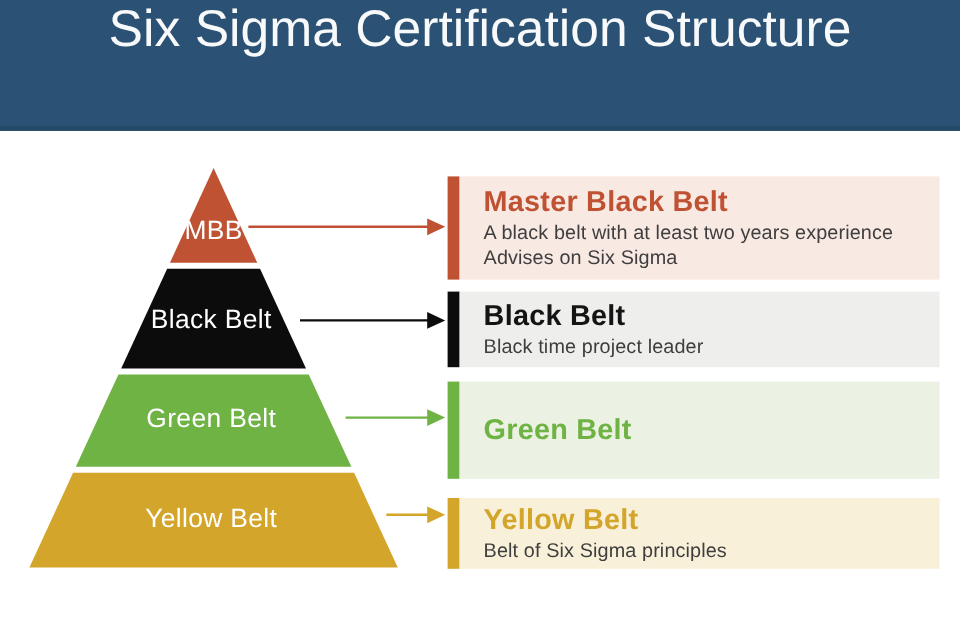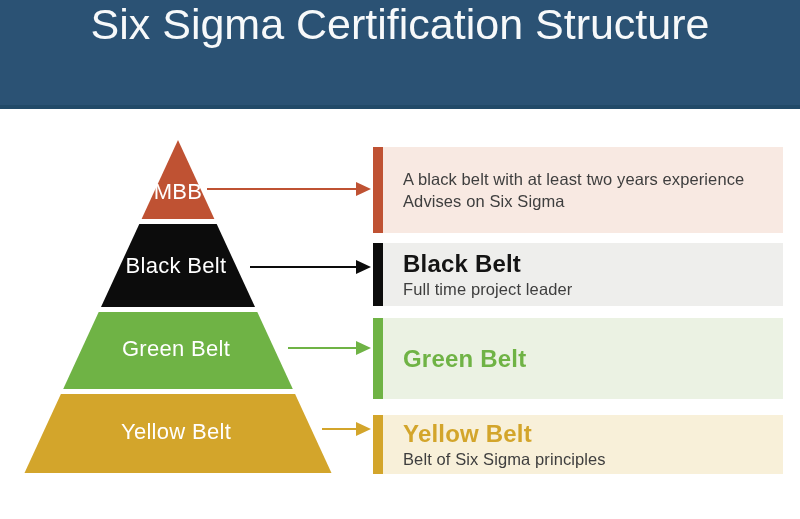--- a/index.html
+++ b/index.html
@@ -126,30 +126,31 @@
   </svg>
 
   <div class="pyramid-label lbl-mbb">MBB</div>
   <div class="pyramid-label lbl-black">Black Belt</div>
   <div class="pyramid-label lbl-green">Green Belt</div>
   <div class="pyramid-label lbl-yellow">Yellow Belt</div>
 
   <div class="info-box box-1">
     <div class="bar" style="background-color: rgb(191, 82, 51);"></div>
     <div class="content" style="background-color: rgb(248, 233, 226);">
+      <div class="title" style="color: rgb(191, 82, 51);">Master Black Belt</div>
       <div class="desc">A black belt with at least two years experience</div>
       <div class="desc">Advises on Six Sigma</div>
     </div>
   </div>
 
   <div class="info-box box-2">
     <div class="bar" style="background-color: rgb(12, 12, 12);"></div>
     <div class="content" style="background-color: rgb(238, 238, 236);">
       <div class="title" style="color: rgb(20, 20, 20);">Black Belt</div>
-      <div class="desc">Full time project leader</div>
+      <div class="desc">Black time project leader</div>
     </div>
   </div>
 
   <div class="info-box box-3">
     <div class="bar" style="background-color: rgb(111, 179, 69);"></div>
     <div class="content" style="background-color: rgb(235, 242, 227);">
       <div class="title" style="color: rgb(111, 179, 69);">Green Belt</div>
     </div>
   </div>
 

